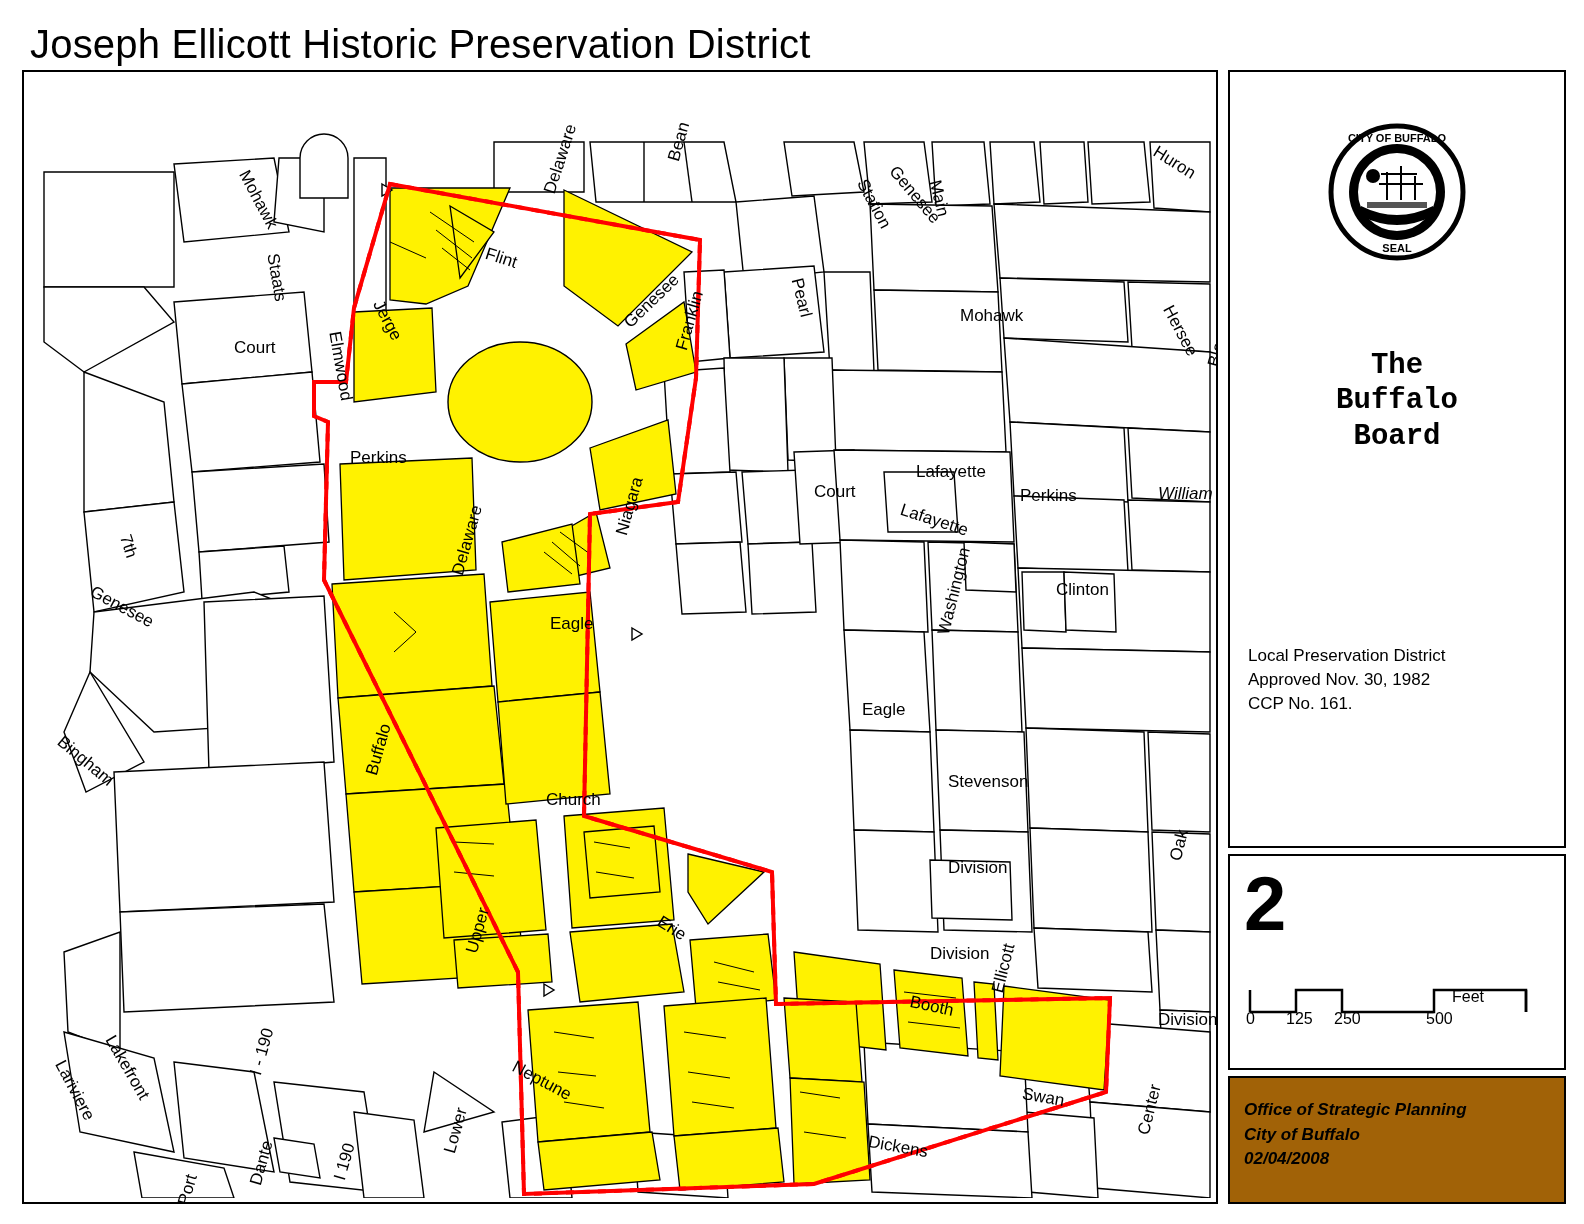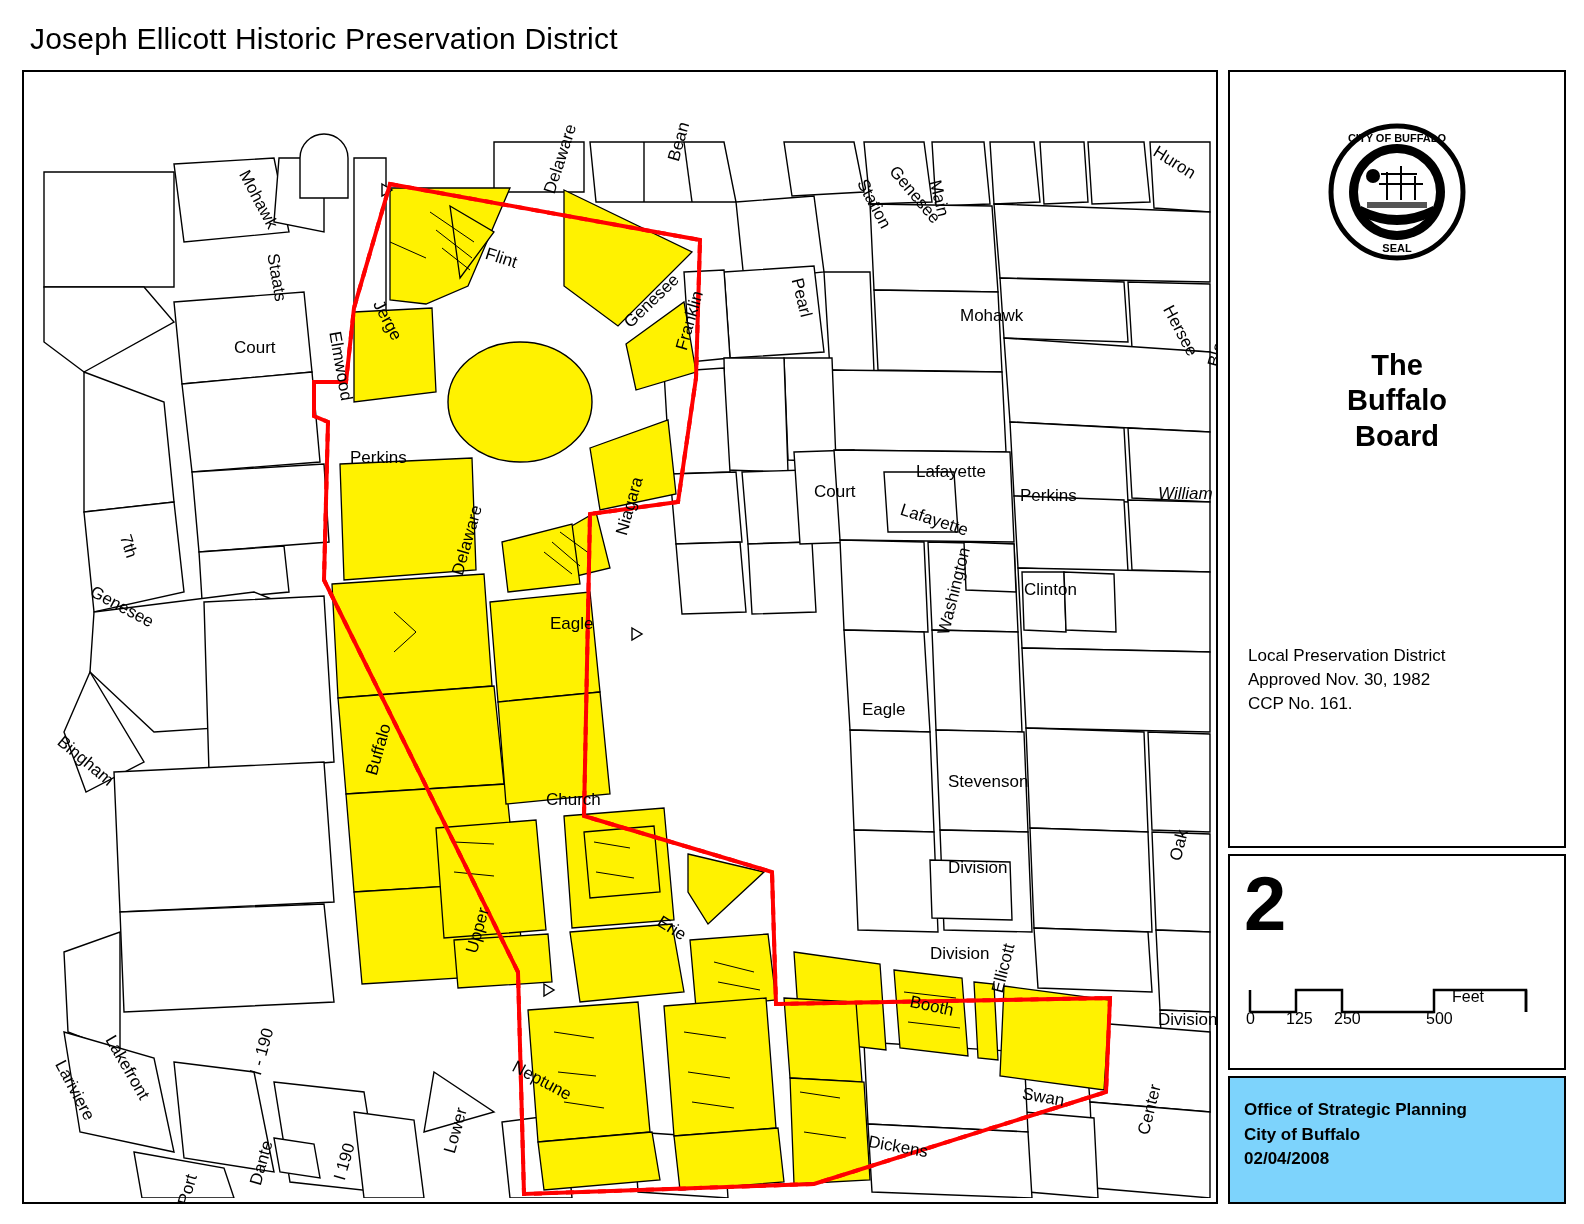--- a/index.html
+++ b/index.html
@@ -1,19 +1,19 @@
 <!DOCTYPE html>
 <html><head>
 <meta charset="utf-8">
 <style>
   html,body{margin:0;padding:0;background:#ffffff;}
   body{width:1584px;height:1224px;font-family:"Liberation Sans",sans-serif;position:relative;overflow:hidden;}
 
   #title{
-    position:absolute;left:30px;top:22px;font-size:30px;color:#000;letter-spacing:0.2px;
+    position:absolute;left:30px;top:22px;font-size:40px;color:#000;letter-spacing:0.2px;
   }
 
   #map-frame{
     position:absolute;left:22px;top:70px;width:1192px;height:1130px;
     border:2px solid #000;background:#fff;overflow:hidden;
   }
   #map-svg{position:absolute;left:0;top:0;}
 
   .street-label{
     position:absolute;font-family:"Liberation Sans",sans-serif;font-size:17px;color:#000;
@@ -23,21 +23,21 @@
   
   #panel-top{
     position:absolute;left:1228px;top:70px;width:334px;height:774px;
     border:2px solid #000;background:#fff;
   }
   #seal{
     position:absolute;left:50%;top:50px;width:140px;height:140px;margin-left:-70px;
   }
   #board-title{
     position:absolute;left:0;top:276px;width:100%;text-align:center;
-    font-size:29px;font-weight:bold;line-height:1.22;color:#000;
+    font-size:29px;font-weight:bold;line-height:1.22;color:#000;font-family:Liberation Mono, monospace;
   }
   #approval{
     position:absolute;left:18px;top:572px;width:300px;
     font-size:17px;line-height:1.4;color:#000;
   }
 
   #panel-scale{
     position:absolute;left:1228px;top:854px;width:334px;height:212px;
     border:2px solid #000;background:#fff;
   }
@@ -47,21 +47,21 @@
   #scalebar{position:absolute;left:16px;top:128px;width:300px;height:40px;}
   #scale-units{
     position:absolute;left:222px;top:132px;font-size:16px;color:#000;
   }
   .scale-tick{
     position:absolute;top:154px;font-size:16px;color:#000;
   }
 
   #panel-credit{
     position:absolute;left:1228px;top:1076px;width:334px;height:124px;
-    border:2px solid #000;background:#7dd3fc;
+    border:2px solid #000;background:#a16207;font-style:italic;
   }
   #credit-text{
     position:absolute;left:14px;top:20px;font-size:17px;font-weight:bold;line-height:1.45;color:#000;
   }
 </style>
 </head>
 <body>
 
 <div id="title">Joseph Ellicott Historic Preservation District</div>
 
@@ -264,21 +264,21 @@
       <div class="street-label" style="left: 920px; top: 106px; transform: rotate(76deg);">Main</div>
       <div class="street-label" style="left: 1136px; top: 70px; transform: rotate(32deg);">Huron</div>
       <div class="street-label" style="left: 936px; top: 234px;">Mohawk</div>
       <div class="street-label" style="left: 1152px; top: 230px; transform: rotate(62deg);">Hersee</div>
       <div class="street-label" style="left: 1180px; top: 292px; transform: rotate(-76deg);">Blossom</div>
       <div class="street-label" style="left: 892px; top: 390px;">Lafayette</div>
       <div class="street-label" style="left: 880px; top: 428px; transform: rotate(18deg);">Lafayette</div>
       <div class="street-label" style="left: 790px; top: 410px;">Court</div>
       <div class="street-label" style="left: 996px; top: 414px;">Perkins</div>
       <div class="street-label" style="left: 1134px; top: 412px; font-style: italic;">William</div>
-      <div class="street-label" style="left: 1000px; top: 508px;">Clinton</div>
+      <div class="street-label" style="left: 1000px; top: 508px; padding-left: 32px;">Clinton</div>
       <div class="street-label" style="left: 910px; top: 560px; transform: rotate(-76deg);">Washington</div>
       <div class="street-label" style="left: 838px; top: 628px;">Eagle</div>
       <div class="street-label" style="left: 924px; top: 700px;">Stevenson</div>
       <div class="street-label" style="left: 924px; top: 786px;">Division</div>
       <div class="street-label" style="left: 906px; top: 872px;">Division</div>
       <div class="street-label" style="left: 1134px; top: 938px;">Division</div>
       <div class="street-label" style="left: 1142px; top: 786px; transform: rotate(-76deg);">Oak</div>
       <div class="street-label" style="left: 888px; top: 920px; transform: rotate(12deg);">Booth</div>
       <div class="street-label" style="left: 964px; top: 918px; transform: rotate(-76deg);">Ellicott</div>
       <div class="street-label" style="left: 1000px; top: 1012px; transform: rotate(10deg);">Swan</div>

